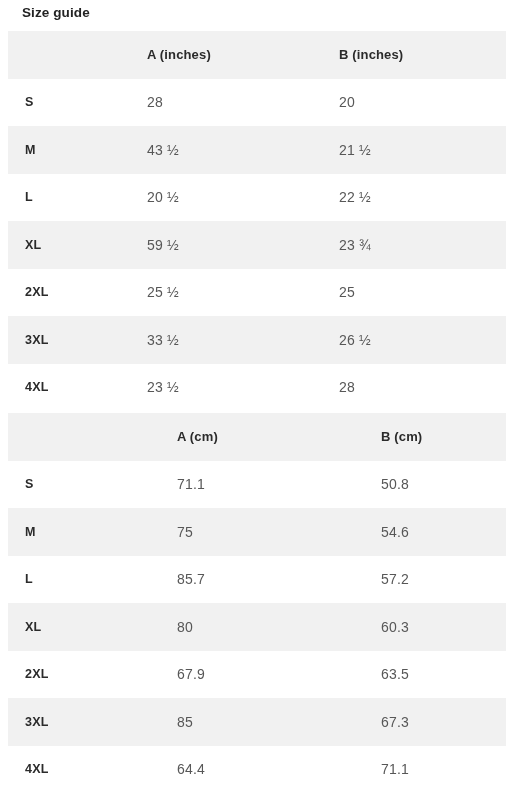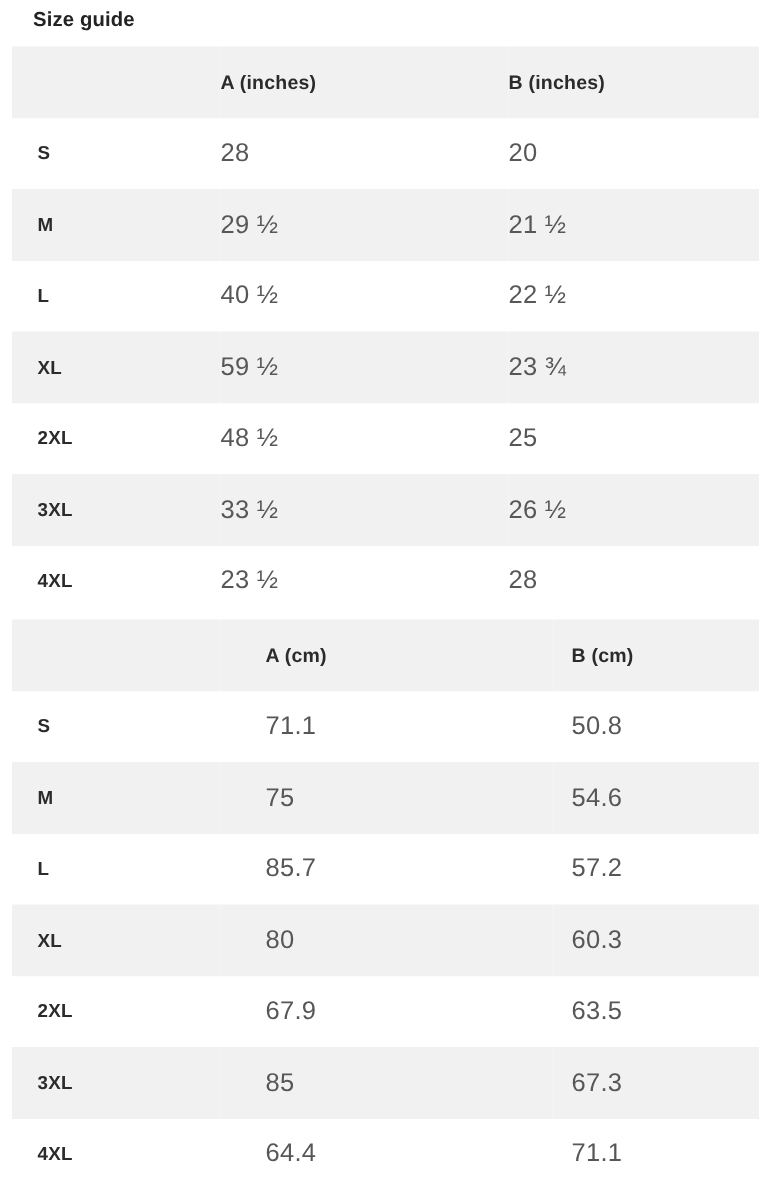--- a/index.html
+++ b/index.html
@@ -72,21 +72,21 @@
     color: #2b2b2b;
     letter-spacing: 0.15px;
   }
   .size-label {
     font-size: 12.5px;
     font-weight: bold;
     color: #2b2b2b;
     letter-spacing: 0.2px;
   }
   .measure-value {
-    font-size: 17px;
+    font-size: 14px;
     font-weight: normal;
     color: #575757;
     letter-spacing: 0.2px;
   }
 </style>
 </head>
 <body>
 
 <div class="page">
 
@@ -101,36 +101,36 @@
       </tr>
     </thead>
     <tbody>
       <tr class="plain">
         <td class="col-size size-label">S</td>
         <td class="col-a measure-value">28</td>
         <td class="col-b measure-value">20</td>
       </tr>
       <tr class="shaded">
         <td class="col-size size-label">M</td>
-        <td class="col-a measure-value">29 ½</td>
+        <td class="col-a measure-value">43 ½</td>
         <td class="col-b measure-value">21 ½</td>
       </tr>
       <tr class="plain">
         <td class="col-size size-label">L</td>
-        <td class="col-a measure-value">40 ½</td>
+        <td class="col-a measure-value">20 ½</td>
         <td class="col-b measure-value">22 ½</td>
       </tr>
       <tr class="shaded">
         <td class="col-size size-label">XL</td>
         <td class="col-a measure-value">59 ½</td>
         <td class="col-b measure-value">23 ¾</td>
       </tr>
       <tr class="plain">
         <td class="col-size size-label">2XL</td>
-        <td class="col-a measure-value">48 ½</td>
+        <td class="col-a measure-value">25 ½</td>
         <td class="col-b measure-value">25</td>
       </tr>
       <tr class="shaded">
         <td class="col-size size-label">3XL</td>
         <td class="col-a measure-value">33 ½</td>
         <td class="col-b measure-value">26 ½</td>
       </tr>
       <tr class="plain">
         <td class="col-size size-label">4XL</td>
         <td class="col-a measure-value">23 ½</td>

